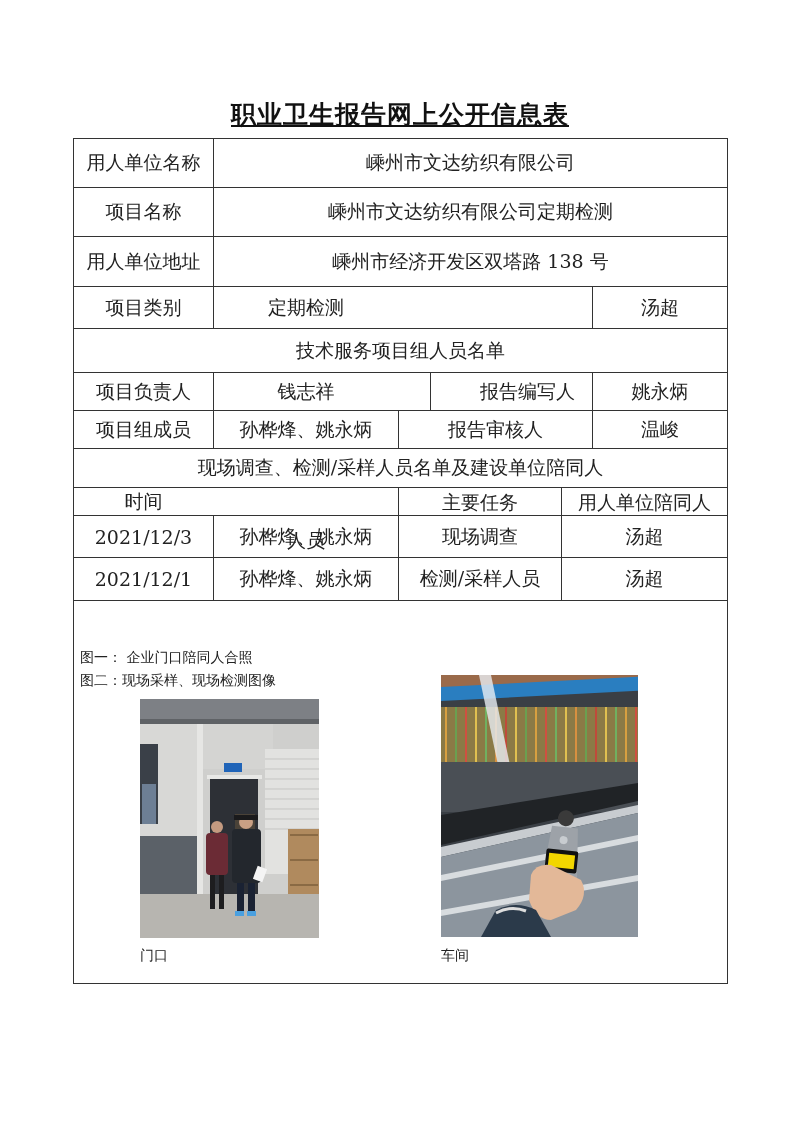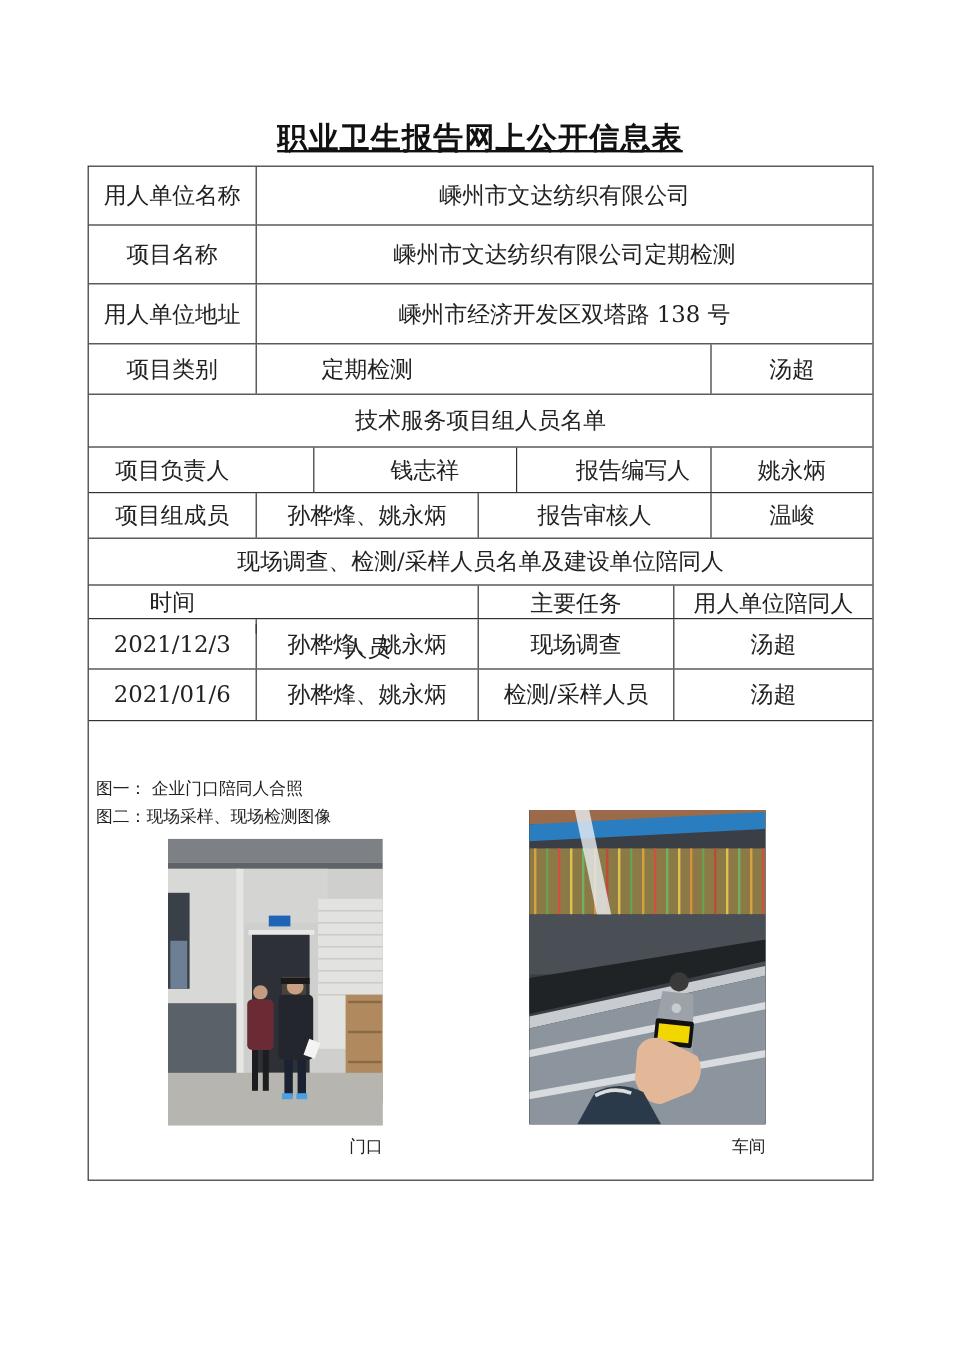--- a/index.html
+++ b/index.html
@@ -10,21 +10,21 @@
   .tbl { position: absolute; left: 73px; top: 138px; width: 655px; height: 846px;
          border: 1.5px solid #333; box-sizing: border-box; }
   .row { position: absolute; left: 0; right: 0; border-bottom: 1.5px solid #333; box-sizing: border-box; }
   .cell { position: absolute; top: 0; bottom: 0; display: flex; align-items: center; justify-content: center;
           font-size: 19px; box-sizing: border-box; }
   .vl { border-left: 1.5px solid #333; }
   .txt-top { align-items: flex-start; padding-top: 2px; }
   .txt-mid-low { align-items: flex-start; padding-top: 8px; }
   .caption-line { position: absolute; left: 6px; font-size: 14px; }
   .photo { position: absolute; overflow: hidden; }
-  .photo-label { position: absolute; font-size: 14px; text-align: right; }
+  .photo-label { position: absolute; font-size: 14px; text-align: left; }
 </style>
 </head>
 <body>
 
 <div class="title">职业卫生报告网上公开信息表</div>
 
 <div class="tbl">
 
   <div class="row" style="top:0;height:49px;">
     <div class="cell" style="left:0;width:139px;">用人单位名称</div>
@@ -46,21 +46,21 @@
     <div class="cell" style="left:0;width:139px;">项目类别</div>
     <div class="cell vl" style="left:518px;right:0;">汤超</div>
   </div>
 
   <div class="row" style="top:190px;height:44px;">
     <div class="cell" style="left:0;right:0;">技术服务项目组人员名单</div>
   </div>
 
   <div class="row" style="top:234px;height:38px;">
     <div class="cell" style="left:0;width:139px;">项目负责人</div>
-    <div class="cell vl" style="left:139px;width:185px;margin-left:48px;">钱志祥</div>
+    <div class="cell vl" style="left:139px;width:185px;">钱志祥</div>
     <div class="cell vl" style="left:324px;width:194px;margin-left:32px;">报告编写人</div>
     <div class="cell vl" style="left:518px;right:0;">姚永炳</div>
   </div>
 
   <div class="row" style="top:272px;height:38px;">
     <div class="cell" style="left:0;width:139px;">项目组成员</div>
     <div class="cell vl" style="left:139px;width:185px;">孙桦烽、姚永炳</div>
     <div class="cell vl" style="left:324px;width:194px;">报告审核人</div>
     <div class="cell vl" style="left:518px;right:0;">温峻</div>
   </div>
@@ -77,21 +77,21 @@
   </div>
 
   <div class="row" style="top:377px;height:42px;">
     <div class="cell" style="left:0;width:139px;">2021/12/3</div>
     <div class="cell vl" style="left:139px;width:185px;">孙桦烽、姚永炳</div>
     <div class="cell vl" style="left:324px;width:163px;">现场调查</div>
     <div class="cell vl" style="left:487px;right:0;">汤超</div>
   </div>
 
   <div class="row" style="top:419px;height:43px;">
-    <div class="cell" style="left:0;width:139px;">2021/01/6</div>
+    <div class="cell" style="left:0;width:139px;">2021/12/1</div>
     <div class="cell vl" style="left:139px;width:185px;">孙桦烽、姚永炳</div>
     <div class="cell vl" style="left:324px;width:163px;">检测/采样人员</div>
     <div class="cell vl" style="left:487px;right:0;">汤超</div>
   </div>
 
 
   <div style="position:absolute;left:0;right:0;top:506px;bottom:0;">
     <div class="caption-line" style="top:4px;">图一：  企业门口陪同人合照</div>
     <div class="caption-line" style="top:27px;">图二：现场采样、现场检测图像</div>
 

